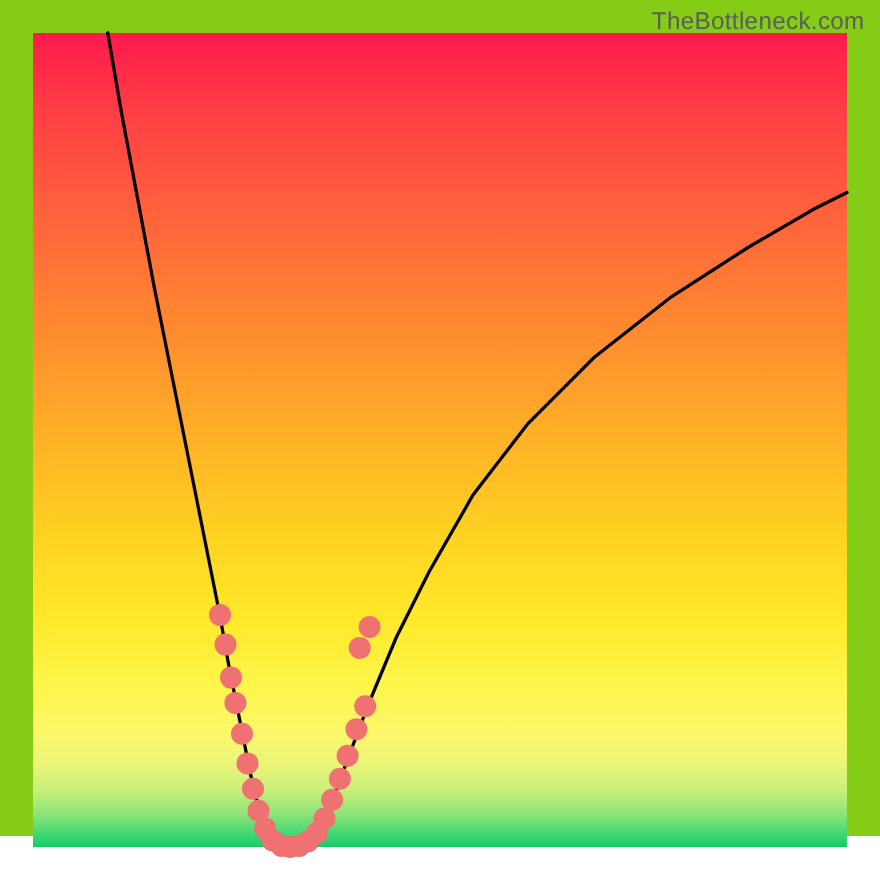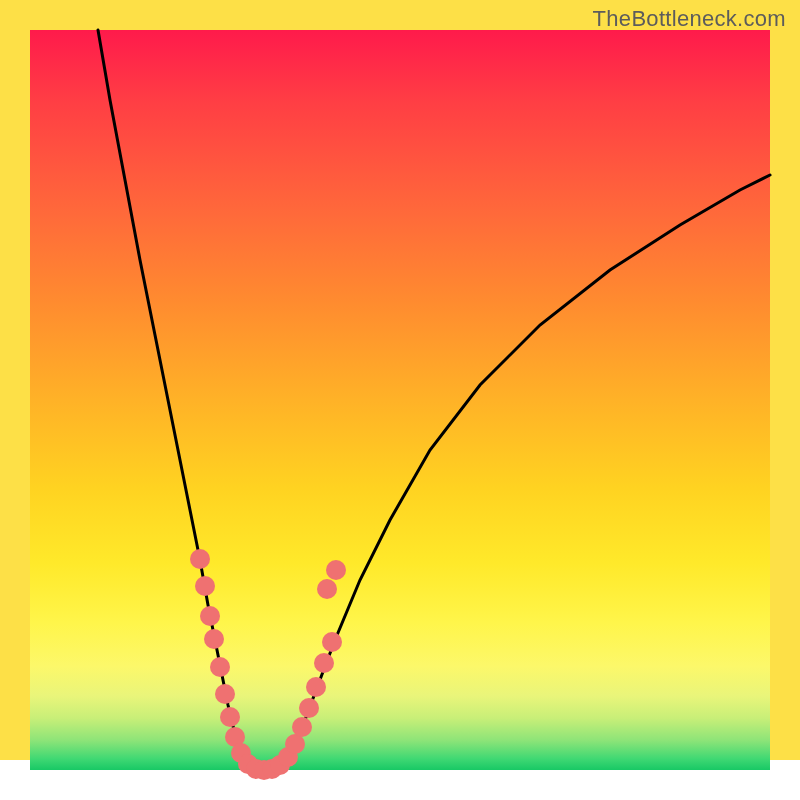--- a/index.html
+++ b/index.html
@@ -7,21 +7,21 @@
     padding: 0;
     width: 800px;
     height: 800px;
     overflow: hidden;
     font-family: Arial, Helvetica, sans-serif;
   }
   .frame {
     position: relative;
     width: 800px;
     height: 760px;
-    background: #fde047;
+    background: #84cc16;
   }
   .plot-area {
     position: absolute;
     left: 30px;
     top: 30px;
     width: 740px;
     height: 740px;
     
     background: linear-gradient(
       to bottom,

